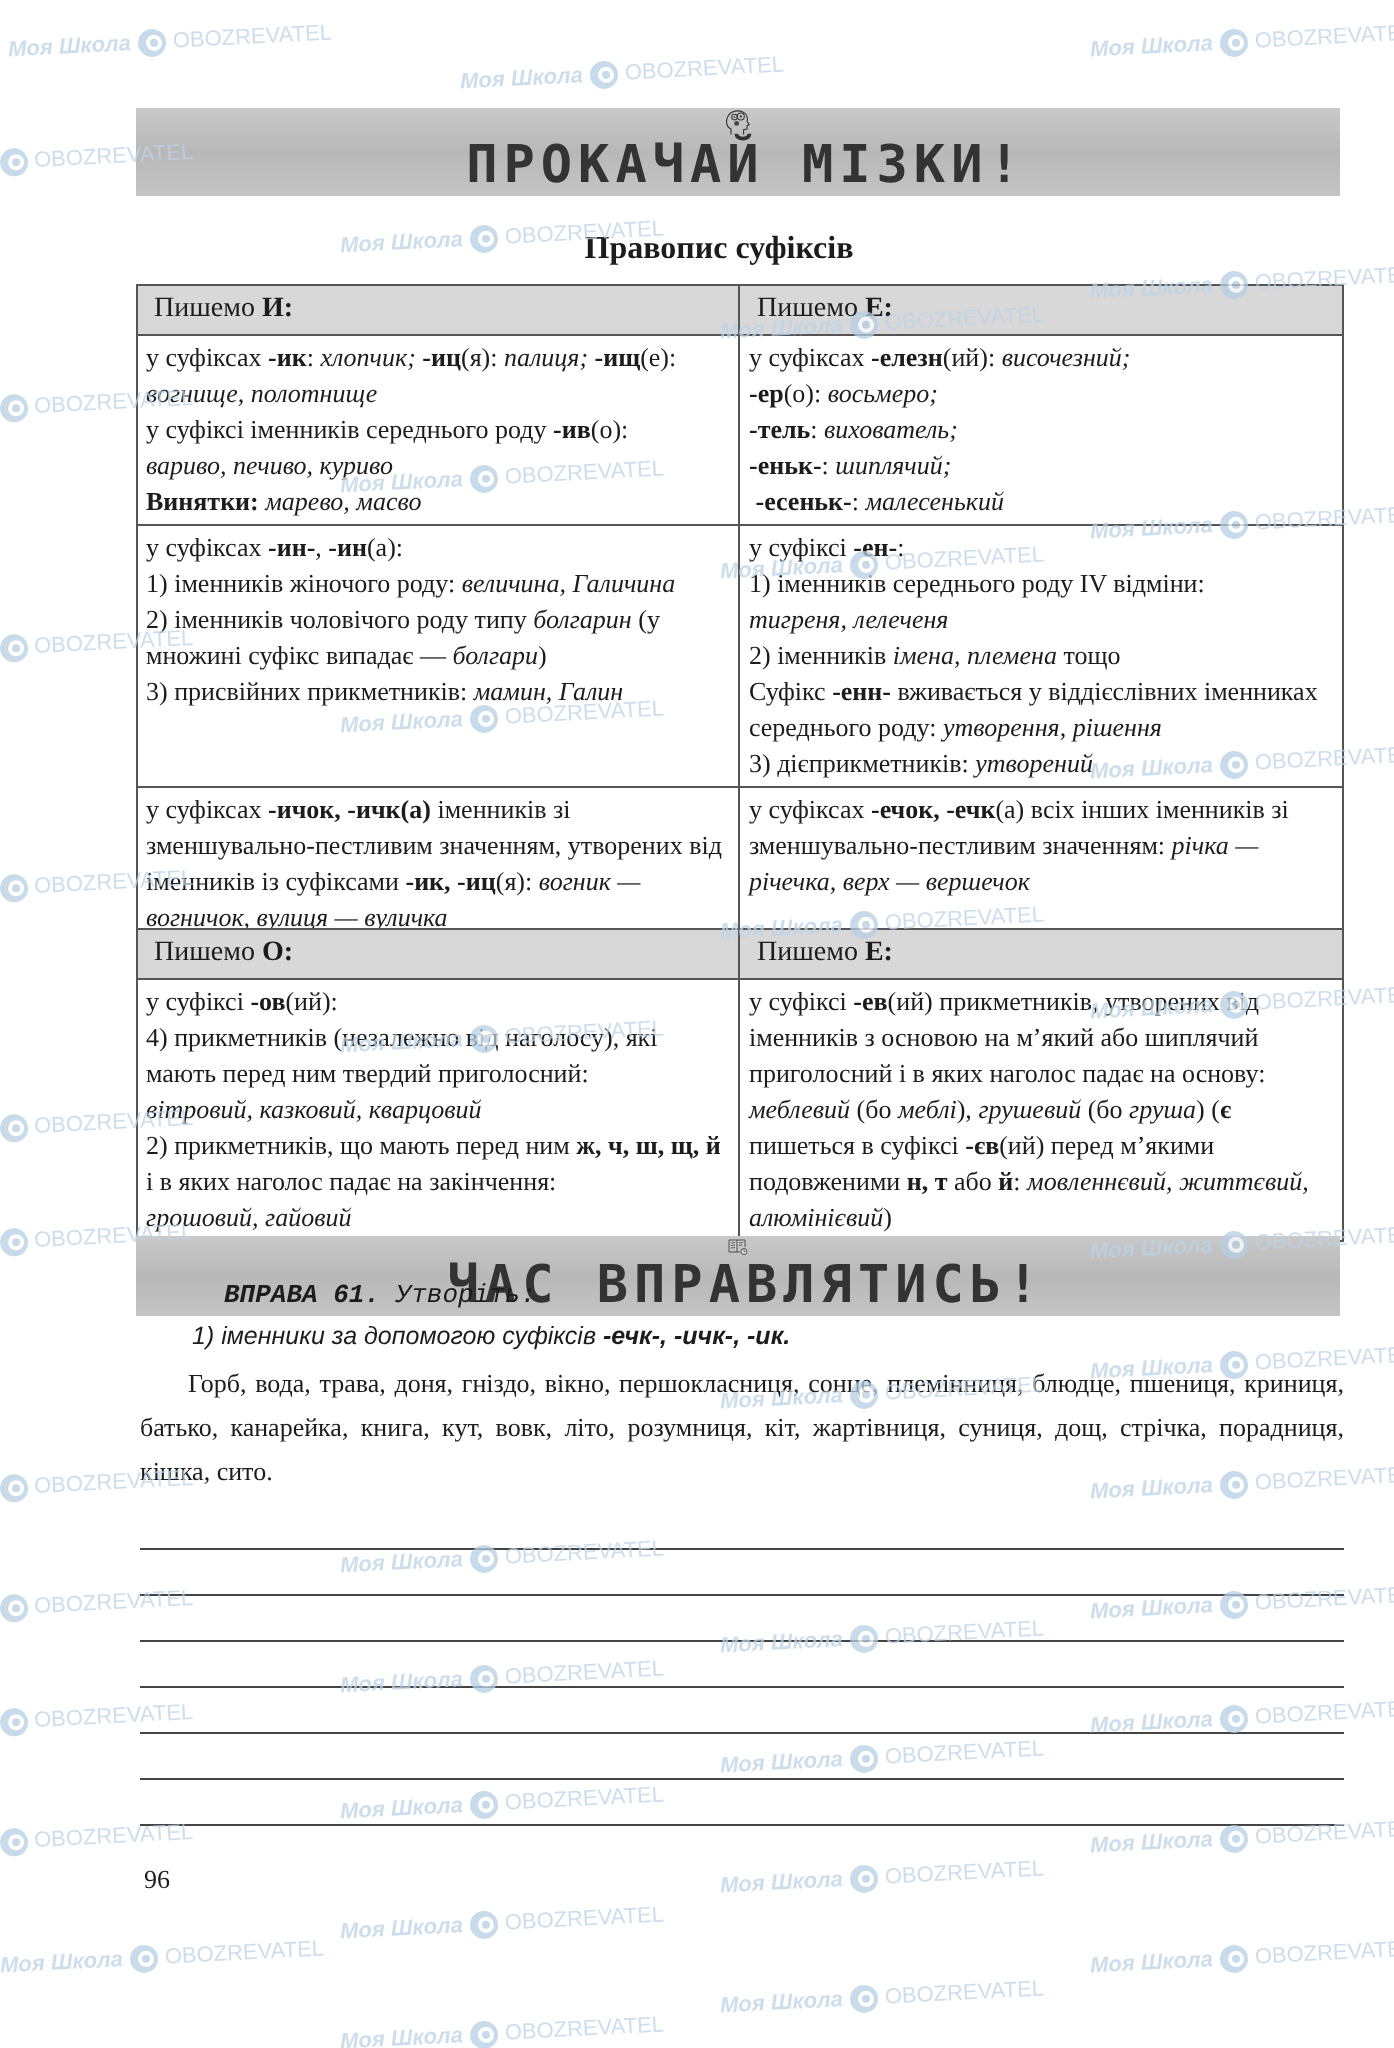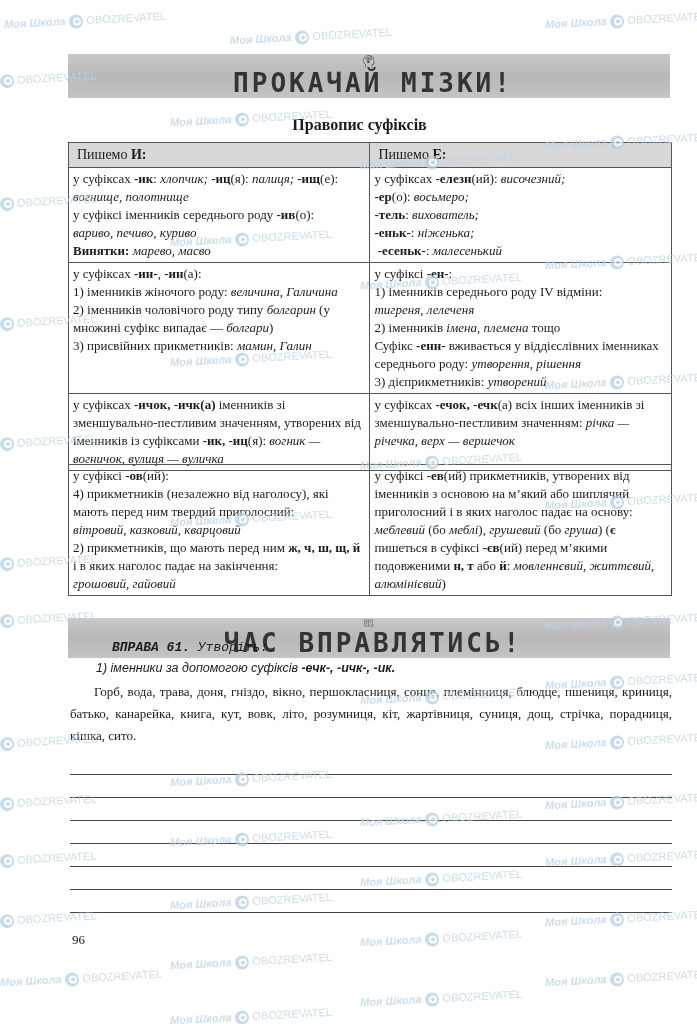--- a/index.html
+++ b/index.html
@@ -134,21 +134,21 @@
       <span>у суфіксах </span><b>-ик</b><span>: </span><span class="it">хлопчик;</span><span> </span><b>-иц</b><span>(я): </span><span class="it">палиця;</span><span> </span><b>-ищ</b><span>(е):</span><br>
       <span class="it">вогнище, полотнище</span><br>
       <span>у суфіксі іменників середнього роду </span><b>-ив</b><span>(о):</span><br>
       <span class="it">вариво, печиво, куриво</span><br>
       <b>Винятки:</b><span class="it"> марево, масво</span>
     </td>
     <td>
       <span>у суфіксах </span><b>-елезн</b><span>(ий): </span><span class="it">височезний;</span><br>
       <b>-ер</b><span>(о): </span><span class="it">восьмеро;</span><br>
       <b>-тель</b><span>: </span><span class="it">вихователь;</span><br>
-      <b>-еньк-</b><span>: </span><span class="it">ніженька;</span><br>
+      <b>-еньк-</b><span>: </span><span class="it">шиплячий;</span><br>
       &nbsp;<b>-есеньк-</b><span>: </span><span class="it">малесенький</span>
     </td>
   </tr>
   <tr style="height:122px">
     <td>
       <span>у суфіксах </span><b>-ин-</b><span>, </span><b>-ин</b><span>(а):</span><br>
       <span>1) іменників жіночого роду: </span><span class="it">величина, Галичина</span><br>
       <span>2) іменників чоловічого роду типу </span><span class="it">болгарин</span><span> (у множині суфікс випадає — </span><span class="it">болгари</span><span>)</span><br>
       <span>3) присвійних прикметників: </span><span class="it">мамин, Галин</span>
     </td>
@@ -171,20 +171,24 @@
   </tr>
 </tbody>
   </table>
 
 <table class="rules" style="top:464px">
   <colgroup>
       <col style="width:302px">
       <col style="width:302px">
     </colgroup>
   <tbody>
+      <tr>
+    <th><span>Пишемо </span><b>О:</b></th>
+    <th><span>Пишемо </span><b>Е:</b></th>
+  </tr>
   <tr>
     <td>
       <span>у суфіксі </span><b>-ов</b><span>(ий):</span><br>
       <span>4) прикметників (незалежно від наголосу), які мають перед ним твердий приголосний:</span><br>
       <span class="it">вітровий, казковий, кварцовий</span><br>
       <span>2) прикметників, що мають перед ним </span><b>ж, ч, ш, щ, й</b><span> і в яких наголос падає на закінчення:</span><br>
       <span class="it">грошовий, гайовий</span>
     </td>
     <td>
       <span>у суфіксі </span><b>-ев</b><span>(ий) прикметників, утворених від іменників з основою на м’який або шиплячий приголосний і в яких наголос падає на основу: </span><span class="it">меблевий</span><span> (бо </span><span class="it">меблі</span><span>), </span><span class="it">грушевий</span><span> (бо </span><span class="it">груша</span><span>) (</span><b>є</b><span> пишеться в суфіксі </span><b>-єв</b><span>(ий) перед м’якими подовженими </span><b>н, т</b><span> або </span><b>й</b><span>: </span><span class="it">мовленнєвий, життєвий, алюмінієвий</span><span>)</span>

